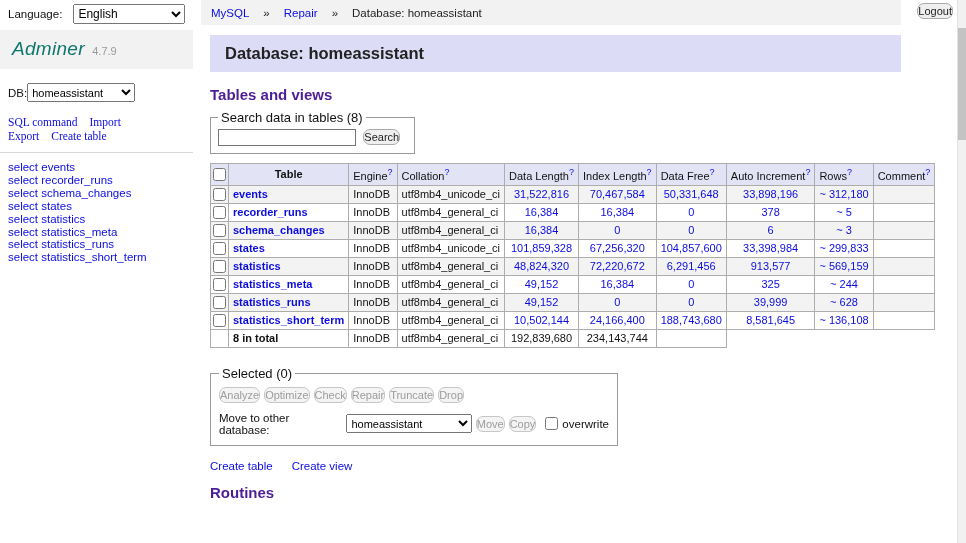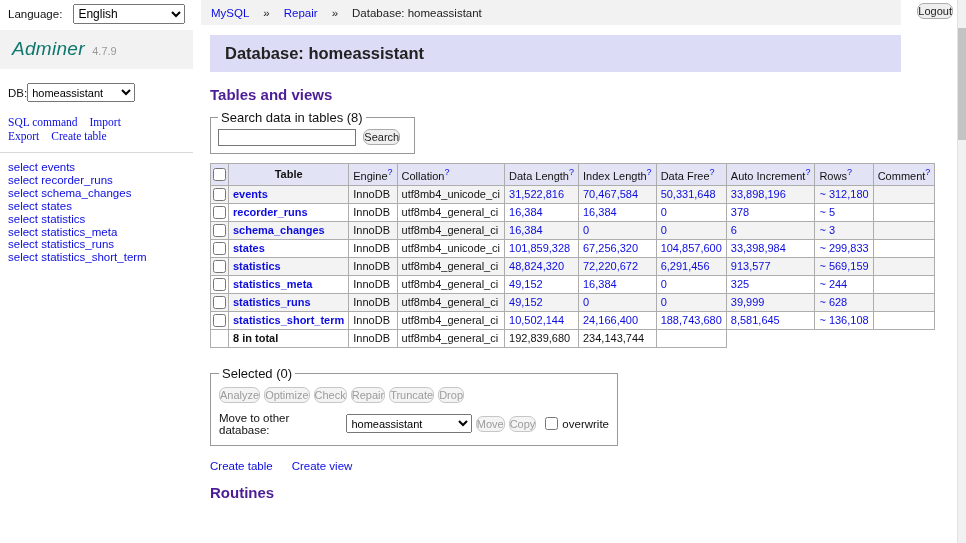--- a/index.html
+++ b/index.html
@@ -52,21 +52,21 @@
   fieldset{border:1px solid #999;margin:0;}
   legend{font-size:13px;padding:0 3px;}
   .search-fs{margin-top:7px;width:205px;padding:4px 7px 7px;}
   .search-fs input[type=text]{width:138px;height:17px;border:1px solid #767676;font-size:11px;margin-right:4px;vertical-align:middle;}
 
   table.tables{margin-top:9px;border-collapse:collapse;table-layout:fixed;font-size:11px;white-space:nowrap;}
   .tables th,.tables td{border:1px solid var(--border);padding:2px 4px;height:14px;overflow:hidden;text-align:left;font-weight:400;line-height:13px;}
   .tables thead th,.tables thead td{background:var(--thead-bg);}
   .tables thead th.th-table{text-align:center;font-weight:bold;margin-top:42px;}
   .tables td.cb,.tables thead td.cb{text-align:center;padding:1px 2px;}
-  .tables td.num{text-align:left;}
+  .tables td.num{text-align:center;}
   .tables tbody tr.odd td,.tables tbody tr.odd th{background:var(--row-alt);}
   .tables tbody th{font-weight:bold;}
   .tables tr.total th{font-weight:bold;}
   .tables tr.total td,.tables tr.total th{background:#fff;}
   .tables tr.total .nb{border:none;}
   sup.help{color:var(--link);font-size:9px;cursor:pointer;}
   input[type=checkbox]{width:13px;height:13px;margin:0;vertical-align:middle;}
 
   .sel-fs{margin-top:18px;width:408px;padding:4px 8px 9px;font-size:11.5px;}
   .sel-buttons{display:flex;gap:4px;margin:2px 0 9px;}

